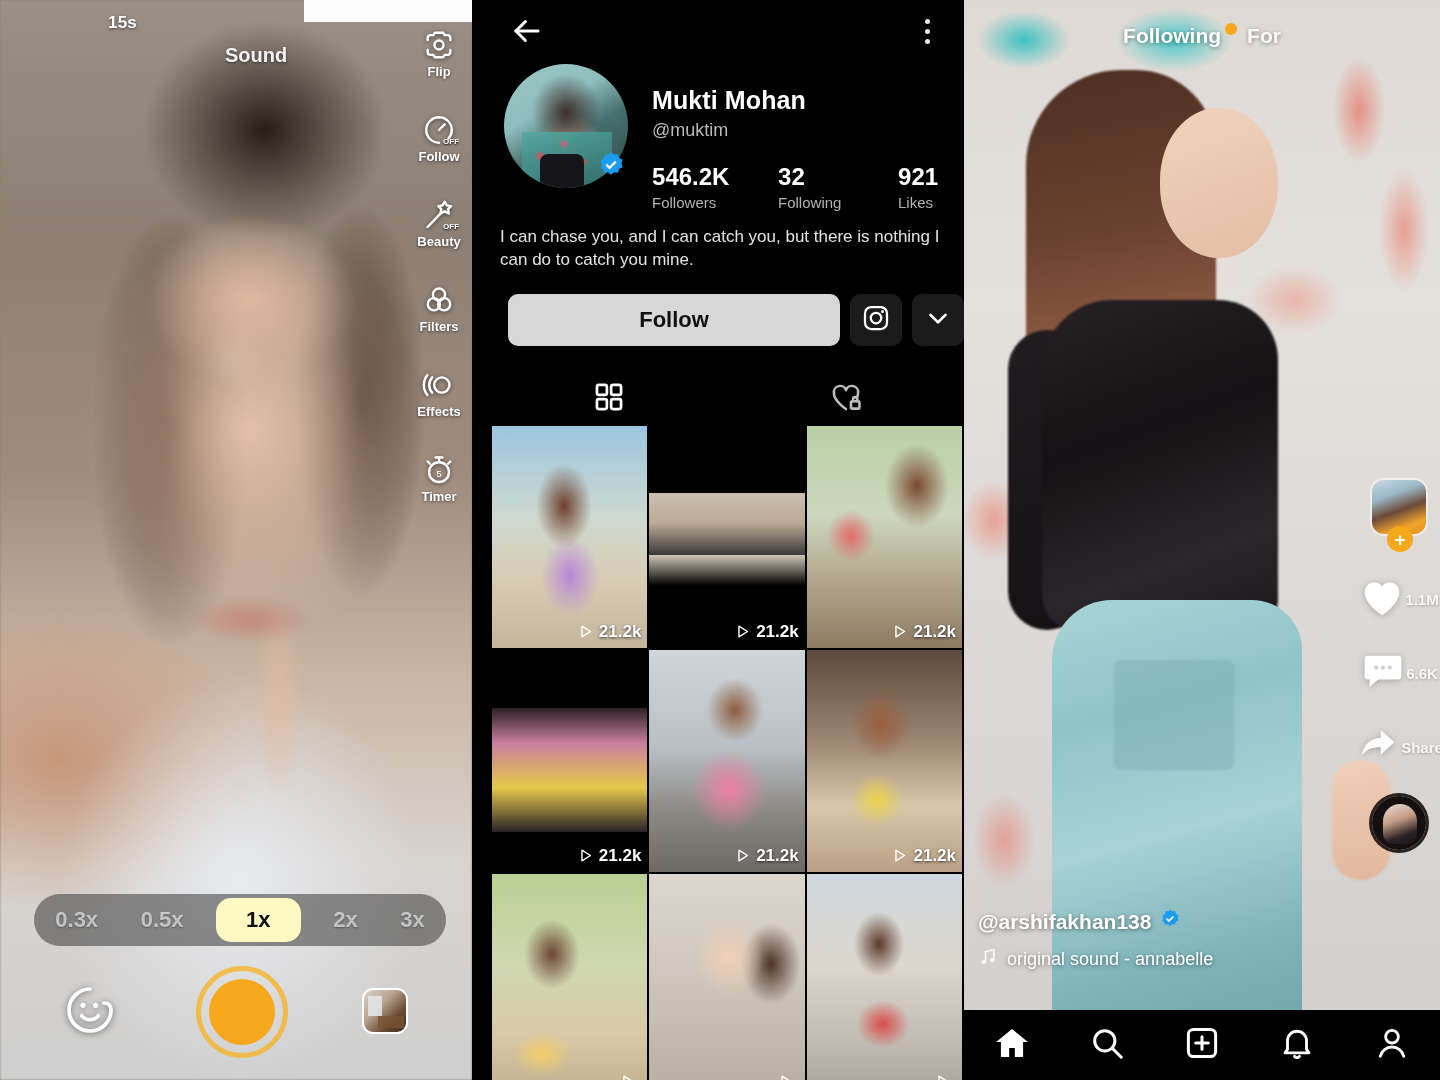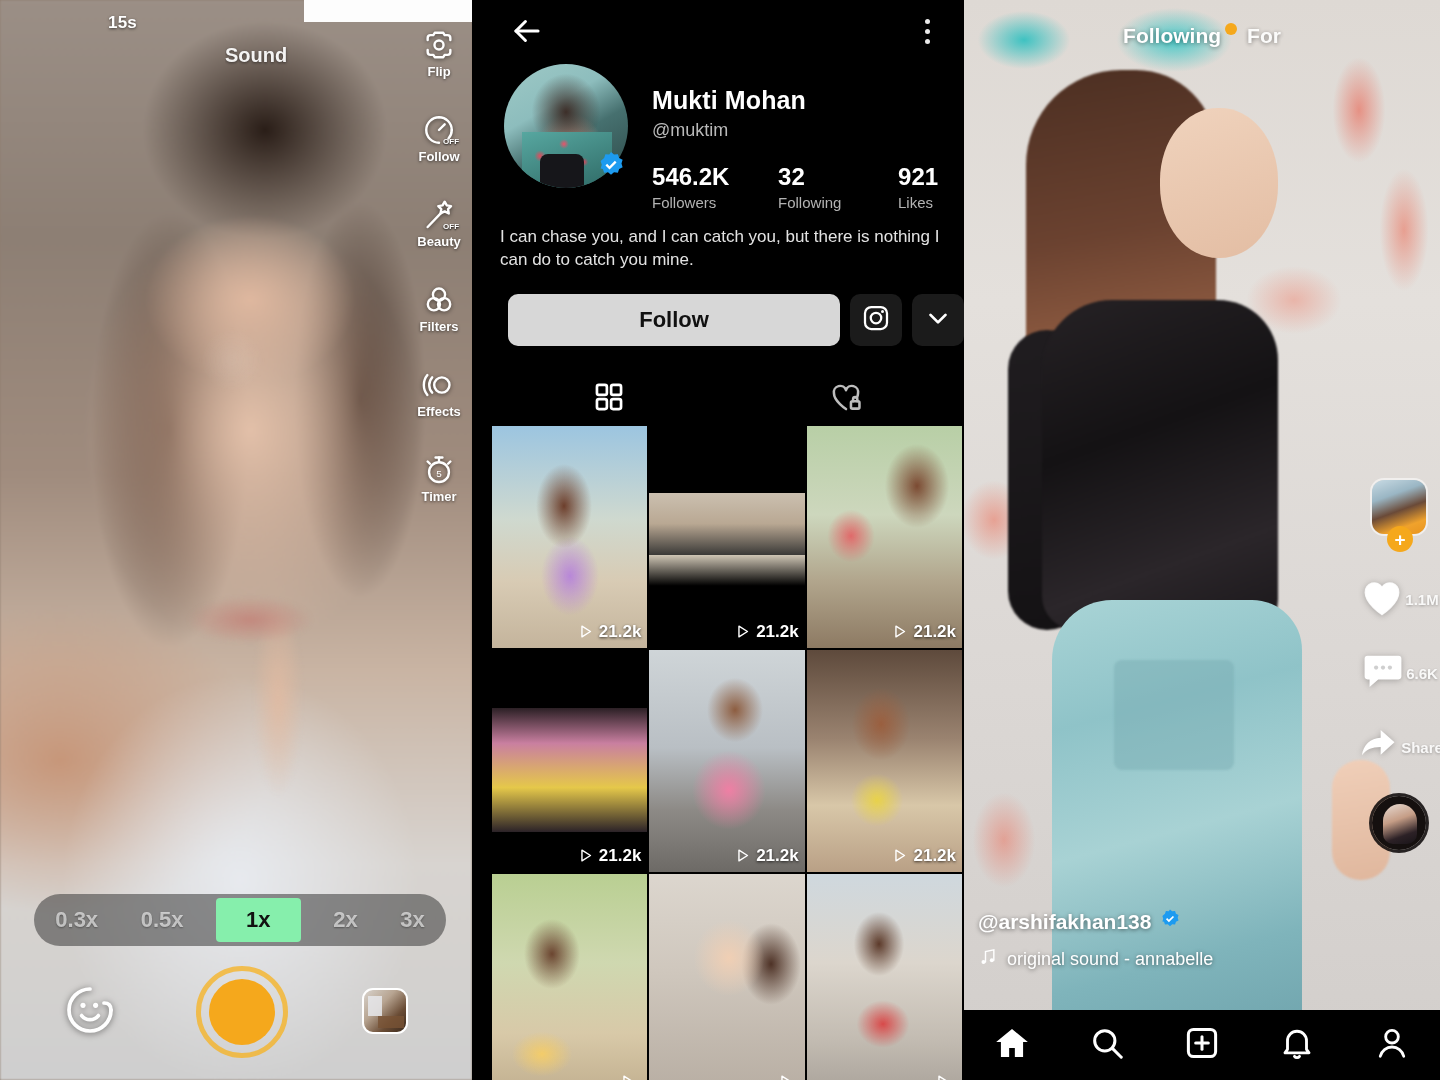--- a/index.html
+++ b/index.html
@@ -47,21 +47,21 @@
      text-shadow:0 1px 3px rgba(0,0,0,.6); white-space:nowrap; }
   .off-tag{ position:absolute; right:-3px; bottom:1px; color:#fff; font-size:8px;
      font-weight:700; text-shadow:0 1px 2px #000; }
 
   .speedbar{ position:absolute; left:34px; bottom:134px; width:412px; height:52px;
      border-radius:26px; background:rgba(60,60,60,.56); display:flex;
      align-items:center; justify-content:space-around; backdrop-filter:blur(2px); }
   .sp{ color:rgba(255,255,255,.88); font-size:22px; font-weight:700;
      text-shadow:0 1px 2px rgba(0,0,0,.35); padding:6px 10px; }
   .sp.dim{ color:rgba(255,255,255,.62); }
-  .sp.active{ background:#86efac; color:#111; border-radius:4px; padding:9px 30px;
+  .sp.active{ background:#fef9c3; color:#111; border-radius:15px; padding:9px 30px;
      text-shadow:none; }
 
   .cam-bottom{ position:absolute; left:0; right:0; bottom:10px; height:110px; }
   .sticker-btn{ position:absolute; left:62px; top:22px; width:56px; height:56px; }
   .sticker-btn svg{ width:56px; height:56px;
      filter:drop-shadow(0 1px 3px rgba(0,0,0,.5)); }
   .rec-btn{ position:absolute; left:196px; top:6px; width:92px; height:92px;
      border-radius:50%; border:5px solid rgba(247,178,30,.75);
      display:flex; align-items:center; justify-content:center; }
   .rec-core{ width:66px; height:66px; border-radius:50%; background:#f5a81c; }

